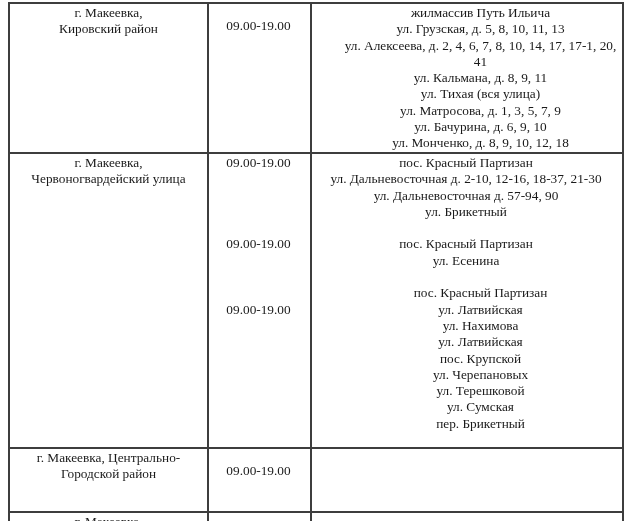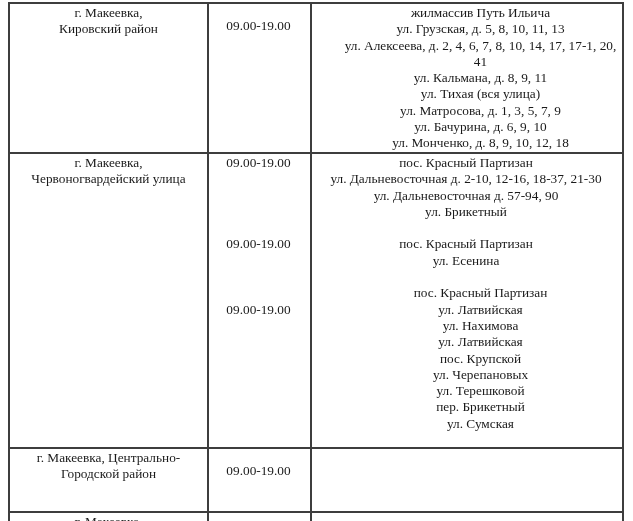--- a/index.html
+++ b/index.html
@@ -83,22 +83,22 @@
           <div>ул. Есенина</div>
         </div>
         <div class="section">
           <div>пос. Красный Партизан</div>
           <div>ул. Латвийская</div>
           <div>ул. Нахимова</div>
           <div>ул. Латвийская</div>
           <div>пос. Крупской</div>
           <div>ул. Черепановых</div>
           <div>ул. Терешковой</div>
+          <div>ул. Сумская</div>
           <div>пер. Брикетный</div>
-          <div>ул. Сумская</div>
         </div>
       </div>
     </div>
 
     <div class="trow row-3">
       <div class="cell c-district">
         <div>г. Макеевка, Центрально-</div>
         <div>Городской район</div>
       </div>
       <div class="cell c-time">

